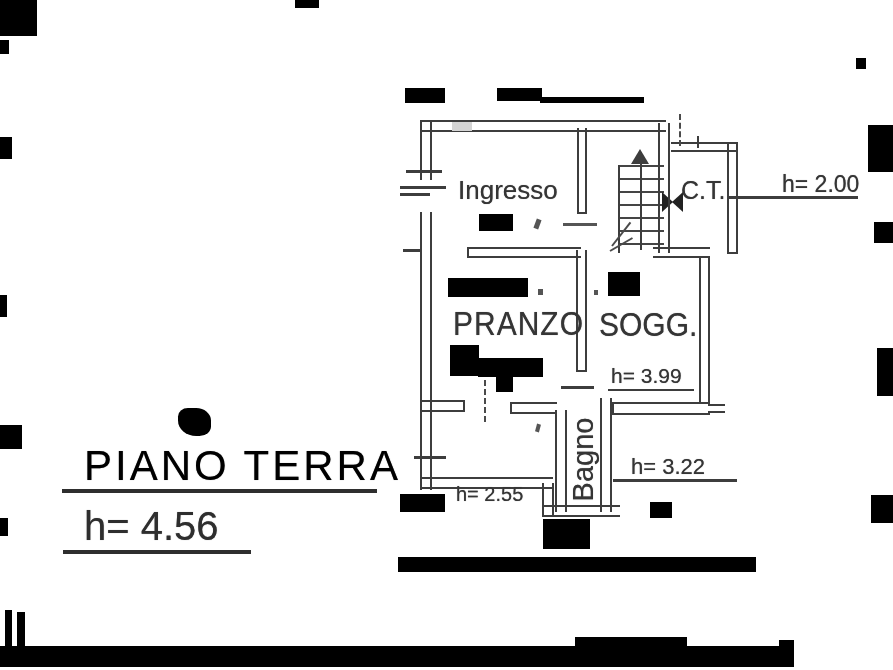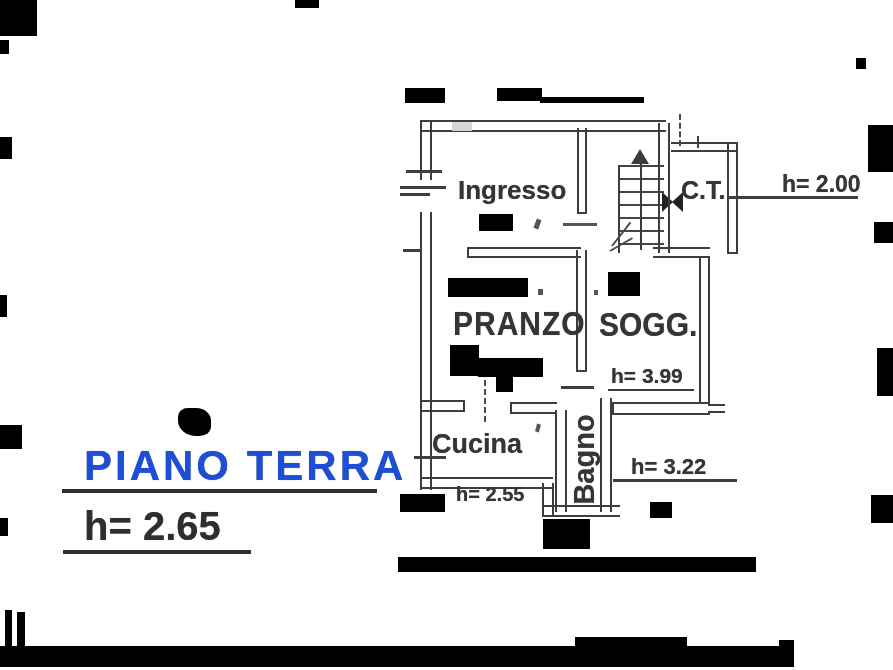--- a/index.html
+++ b/index.html
@@ -1,17 +1,17 @@
 <!DOCTYPE html>
 <html><head>
 <meta charset="utf-8">
 <style>
   html,body{margin:0;padding:0;background:#fff;}
   #stage{position:relative;width:893px;height:670px;background:#fff;overflow:hidden;
-         font-family:"Liberation Sans",sans-serif;font-weight:bold;}
+         font-family:"Liberation Sans",sans-serif;}
   
   .plan{position:absolute;inset:0;filter:blur(0.35px);}
   .lbl{position:absolute;color:#353535;white-space:nowrap;
        text-shadow:0 0 0.7px rgba(70,70,70,.85);}
   .wallh{position:absolute;border-top:2.6px solid #3d3d3d;border-bottom:2.6px solid #3d3d3d;}
   .wallv{position:absolute;border-left:2.6px solid #3d3d3d;border-right:2.6px solid #3d3d3d;}
   .capl{border-left:2.6px solid #3d3d3d;} .capr{border-right:2.6px solid #3d3d3d;} .capb{border-bottom:2.6px solid #3d3d3d;}
   .lineh{position:absolute;background:#3d3d3d;height:2.5px;}
   .linev{position:absolute;background:#3d3d3d;width:2.5px;}
   .dashv{position:absolute;width:0;border-left:2px dashed #4a4a4a;}
@@ -94,37 +94,36 @@
     <div class="lineh" style="left:728px;top:196px;width:130px;"></div>
     <div class="lineh" style="left:608px;top:389px;width:86px;height:2px;"></div>
     <div class="lineh" style="left:613px;top:479px;width:124px;"></div>
 
     <div class="lbl" style="left:458px;top:175px;font-size:26px;">Ingresso</div>
     <div class="lbl" style="left:681px;top:176px;font-size:25px;">C.T.</div>
     <div class="lbl" style="left:752px;top:171px;font-size:23px;margin-left:30px;">h= 2.00</div>
     <div class="lbl" style="left:453px;top:307px;font-size:30px;letter-spacing:1px;transform:scaleY(1.08);">PRANZO</div>
     <div class="lbl" style="left:599px;top:308px;font-size:30px;transform:scaleY(1.08);">SOGG.</div>
     <div class="lbl" style="left:611px;top:364px;font-size:21px;">h= 3.99</div>
-    <div class="lbl" style="left:432px;top:429px;font-size:27px;">Cucina</div>
     <div class="lbl" style="left:456px;top:455px;font-size:20px;margin-top:28px;">h= 2.55</div>
     <div class="lbl" style="left:631px;top:454px;font-size:22px;">h= 3.22</div>
     <div style="position:absolute;left:529px;top:404px;width:110px;height:110px;display:flex;align-items:center;justify-content:center;">
       <span class="lbl" style="position:static;font-size:29px;transform:rotate(-90deg);">Bagno</span>
     </div>
 
     <div class="speck" style="left:535px;top:219px;width:5px;height:10px;transform:rotate(20deg);"></div>
     <div class="speck" style="left:563px;top:223px;width:34px;height:3px;"></div>
     <div class="speck" style="left:536px;top:424px;width:4px;height:8px;transform:rotate(15deg);"></div>
     <div class="speck" style="left:538px;top:289px;width:5px;height:6px;"></div>
     <div class="speck" style="left:594px;top:290px;width:4px;height:5px;"></div>
   </div>
 
-  <div class="lbl" style="left:84px;top:442px;font-size:42px;letter-spacing:3px;color:#1d4ed8;">PIANO TERRA</div>
+  <div class="lbl" style="left:84px;top:442px;font-size:42px;letter-spacing:3px;color:#000000;">PIANO TERRA</div>
   <div class="underline" style="left:62px;top:489px;width:315px;height:3.5px;"></div>
-  <div class="lbl" style="left:84px;top:504px;font-size:40px;color:#2e2e2e;">h= 2.65</div>
+  <div class="lbl" style="left:84px;top:504px;font-size:40px;color:#2e2e2e;">h= 4.56</div>
   <div class="underline" style="left:63px;top:550px;width:188px;height:3.5px;"></div>
 
   <div class="blob" style="left:0;top:0;width:37px;height:36px;"></div>
   <div class="blob" style="left:0;top:40px;width:9px;height:14px;"></div>
   <div class="blob" style="left:295px;top:0;width:24px;height:8px;"></div>
   <div class="blob" style="left:405px;top:88px;width:40px;height:15px;"></div>
   <div class="blob" style="left:497px;top:88px;width:45px;height:13px;"></div>
   <div class="blob" style="left:540px;top:97px;width:104px;height:6px;"></div>
   <div class="blob" style="left:856px;top:58px;width:10px;height:11px;"></div>
   <div class="blob" style="left:0;top:137px;width:12px;height:22px;"></div>

